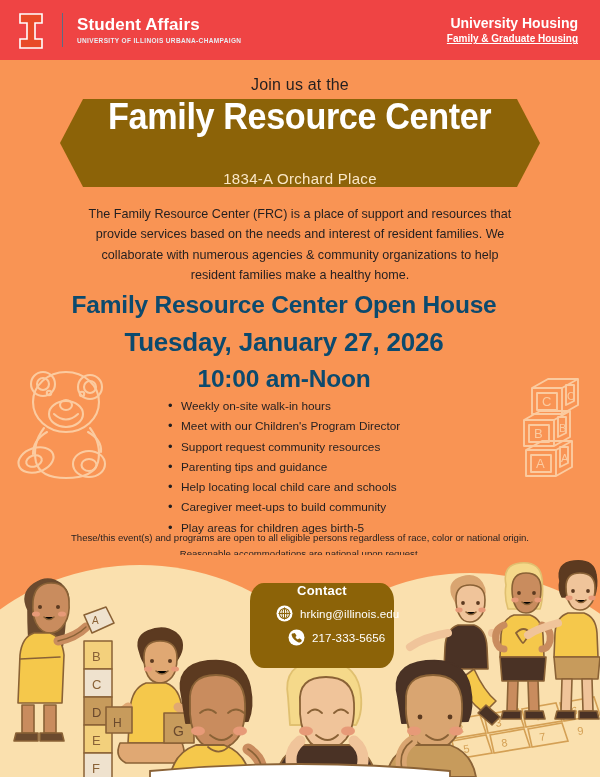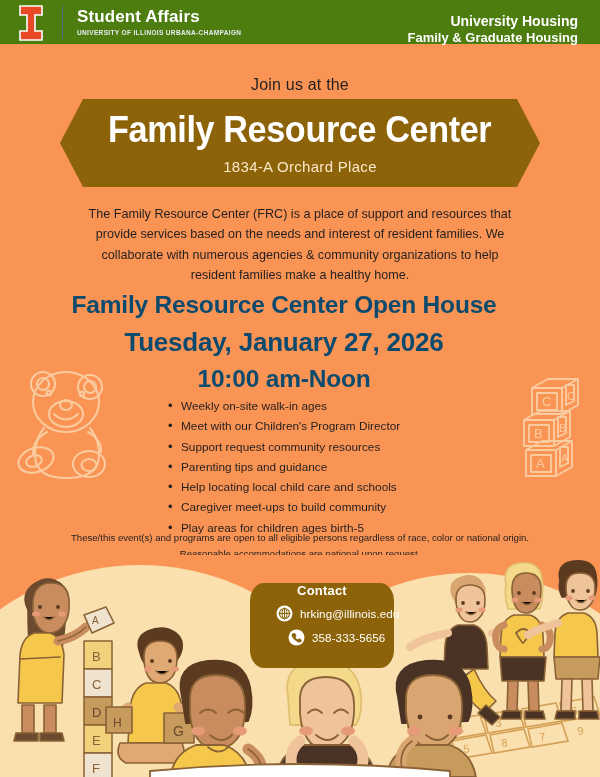--- a/index.html
+++ b/index.html
@@ -6,22 +6,22 @@
   html,body { width:600px; height:777px; }
   body {
     font-family:"Liberation Sans", sans-serif;
     background:#F99454;
     position:relative;
     overflow:hidden;
   }
 
   
   .header {
-    position:absolute; top:0; left:0; width:600px; height:44px;
-    background:#4d7c0f;
+    position:absolute; top:0; left:0; width:600px; height:60px;
+    background:#ef4444;
     display:flex; align-items:center;
   }
   .logo-block { width:62px; display:flex; justify-content:center; align-items:center; }
   .illini-i {
     position:relative; width:24px; height:34px;
   }
   .illini-i svg { display:block; }
   .logo-divider { width:1px; height:34px; background:#5c6b82; margin-right:14px; }
   .brand-left { display:flex; flex-direction:column; justify-content:center; }
   .brand-title {
@@ -29,34 +29,34 @@
   }
   .brand-sub {
     color:#e8ecf2; font-size:6.5px; font-weight:bold; letter-spacing:0.35px;
     margin-top:3px; text-transform:uppercase;
   }
   .brand-right {
     position:absolute; right:22px; top:0; height:60px;
     display:flex; flex-direction:column; justify-content:center; align-items:flex-end;
   }
   .brand-right .r1 { color:#ffffff; font-size:14px; font-weight:bold; line-height:1.25; }
-  .brand-right .r2 { color:#ffffff; font-size:13px; font-weight:bold; line-height:1.3; }
+  .brand-right .r2 { color:#ffffff; font-size:10px; font-weight:bold; line-height:1.3;text-decoration:underline; }
 
   
   .joinus {
     position:absolute; top:76px; left:0; width:600px; text-align:center;
     font-size:16px; color:#231f20; letter-spacing:0.2px;
   }
 
   
   .banner {
     position:absolute; top:99px; left:60px; width:480px; height:88px;
     background:#8C6308;
     clip-path:polygon(0% 50%, 4.8% 0%, 95.2% 0%, 100% 50%, 95.2% 100%, 4.8% 100%);
-    display:flex; flex-direction:column; align-items:center; justify-content:center;
+    display:flex; flex-direction:column; align-items:center; justify-content:space-between;
   }
   .banner-title {
     color:#ffffff; font-size:36px; font-weight:bold; letter-spacing:-0.4px;
     line-height:1; font-family:"Liberation Sans Narrow","Liberation Sans",sans-serif;
     transform:scaleX(0.95); white-space:nowrap;
   }
   .banner-sub { color:#FBE8C8; font-size:15px; margin-top:10px; letter-spacing:0.3px; }
 
   
   .intro {
@@ -187,21 +187,21 @@
   <path d="M10 76 L40 76 L40 102"></path>
   <path d="M40 76 L56 67"></path>
   <path d="M15 81 L35 81 L35 98 L15 98 Z"></path>
   <path d="M44 73 L52 73 L52 89 L44 93 Z"></path>
   <text x="20" y="94" font-family="Liberation Sans, sans-serif" font-size="13" fill="#FBCBA0" stroke="none">A</text>
   <text x="45" y="88" font-family="Liberation Sans, sans-serif" font-size="11" fill="#FBCBA0" stroke="none">A</text>
 </svg>
 </span>
 
 <ul class="bullets">
-  <li>Weekly on-site walk-in ages</li>
+  <li>Weekly on-site walk-in hours</li>
   <li>Meet with our Children's Program Director</li>
   <li>Support request community resources</li>
   <li>Parenting tips and guidance</li>
   <li>Help locating local child care and schools</li>
   <li>Caregiver meet-ups to build community</li>
   <li>Play areas for children ages birth-5</li>
 </ul>
 
 <div class="statement">
   <div>These/this event(s) and programs are open to all eligible persons regardless of race, color or national origin.</div>
@@ -408,15 +408,15 @@
     </span>
     <span class="tx">hrking@illinois.edu</span>
   </div>
   <div class="contact-row phone">
     <span class="ic">
       <svg width="17" height="17" viewBox="0 0 17 17">
         <circle cx="8.5" cy="8.5" r="8" fill="#ffffff"></circle>
         <path d="M5.2 4.6 q1.3 -1 2.1 0.1 l1 1.5 q0.4 0.7 -0.3 1.3 l-0.6 0.5 q0.6 1.6 2.5 2.6 l0.5 -0.7 q0.6 -0.7 1.3 -0.3 l1.5 1 q1.1 0.8 0.1 2.1 q-1.1 1.3 -3.2 0.5 q-2.2 -0.8 -3.9 -2.6 q-1.8 -1.8 -2.4 -3.8 q-0.6 -2 0.4 -2.2 Z" fill="#8C6308"></path>
       </svg>
     </span>
-    <span class="tx">358-333-5656</span>
+    <span class="tx">217-333-5656</span>
   </div>
 </div>
 
 </body></html>

